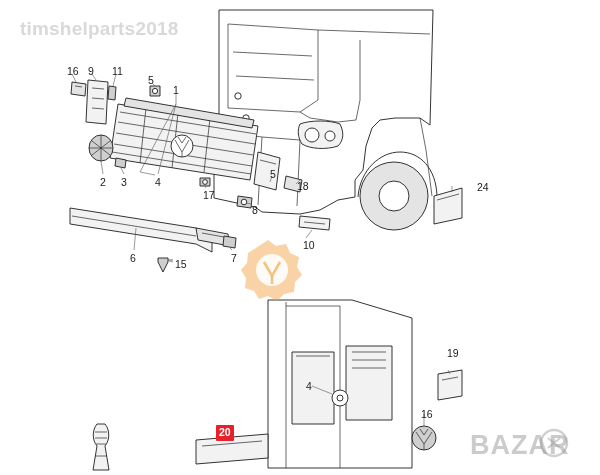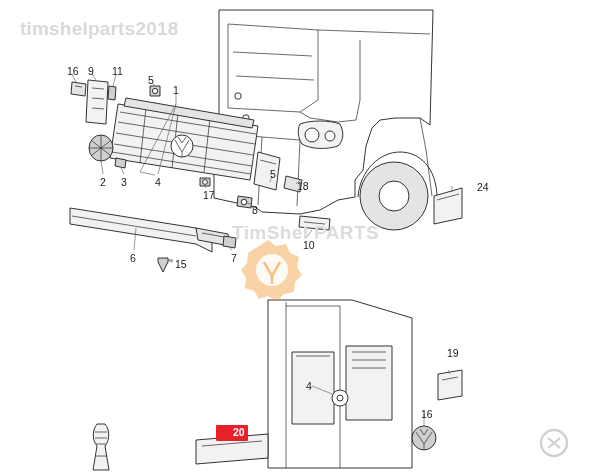--- a/index.html
+++ b/index.html
@@ -35,21 +35,21 @@
     font-size:10.5px;
     color:#1a1a1a;
     line-height:1;
     white-space:nowrap;
     user-select:none;
   }
   .label.boxed{
     background:#e8202a;
     color:#ffffff;
     font-weight:700;
-    padding:2px 3px 3px 17px;
+    padding:2px 3px 3px 3px;
     border-radius:1px;
     font-size:10.5px;
   }
   svg{position:absolute;left:0;top:0;}
   .ln{stroke:#1d1d1d;stroke-width:0.9;fill:none;}
   .ln-thin{stroke:#2a2a2a;stroke-width:0.7;fill:none;}
   .ln-light{stroke:#555;stroke-width:0.6;fill:none;}
   .fill-lt{fill:#f2f2f2;stroke:#1d1d1d;stroke-width:0.9;}
   .fill-md{fill:#e4e4e4;stroke:#1d1d1d;stroke-width:0.9;}
   .fill-dk{fill:#cfcfcf;stroke:#1d1d1d;stroke-width:0.9;}
@@ -220,21 +220,21 @@
       <path d="M272 276 L272 284" fill="none" stroke="#f2a03e" stroke-width="2.6" opacity="0.75"></path>
     </g>
 
     <g opacity="0.4">
       <circle cx="554" cy="443" r="13" fill="none" stroke="#8c8c8c" stroke-width="2.4"></circle>
       <path d="M548 438 L560 448 M560 438 L548 448" stroke="#8c8c8c" stroke-width="2.2" fill="none"></path>
     </g>
   </svg>
 
   <div class="wm-top">timshelparts2018</div>
-  <div class="wm-center">TimShel PARTS</div>
+  <div class="wm-bazar">BAZAR</div>
 
   <div id="callouts">
       <div class="label" style="left: 67px; top: 66px;">16</div>
       <div class="label" style="left: 88px; top: 66px;">9</div>
       <div class="label" style="left: 112px; top: 66px;">11</div>
       <div class="label" style="left: 148px; top: 75px;">5</div>
       <div class="label" style="left: 173px; top: 85px;">1</div>
       <div class="label" style="left: 100px; top: 177px;">2</div>
       <div class="label" style="left: 121px; top: 177px;">3</div>
       <div class="label" style="left: 155px; top: 177px;">4</div>

